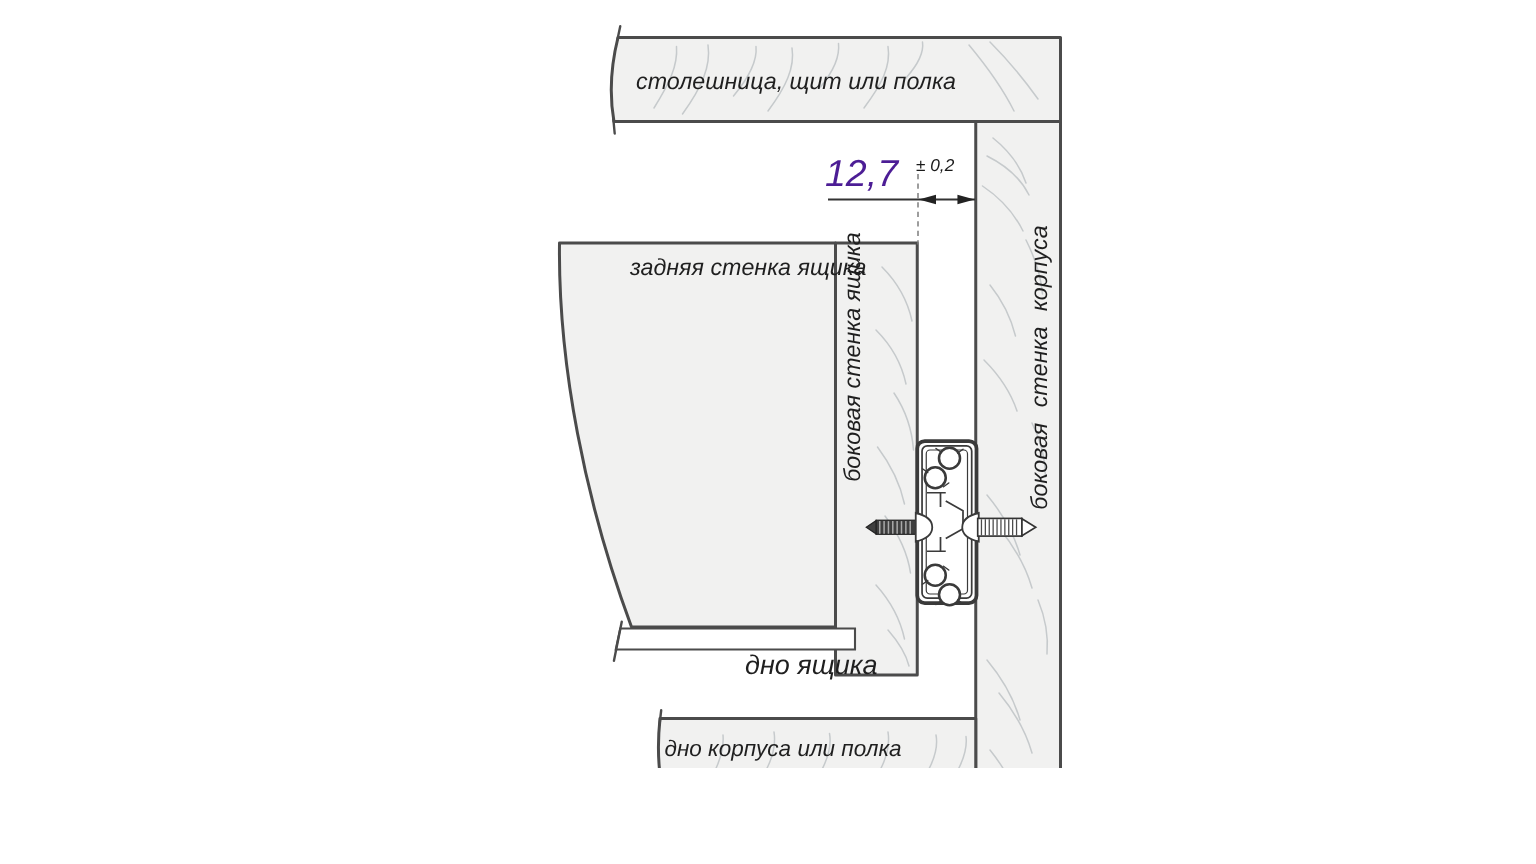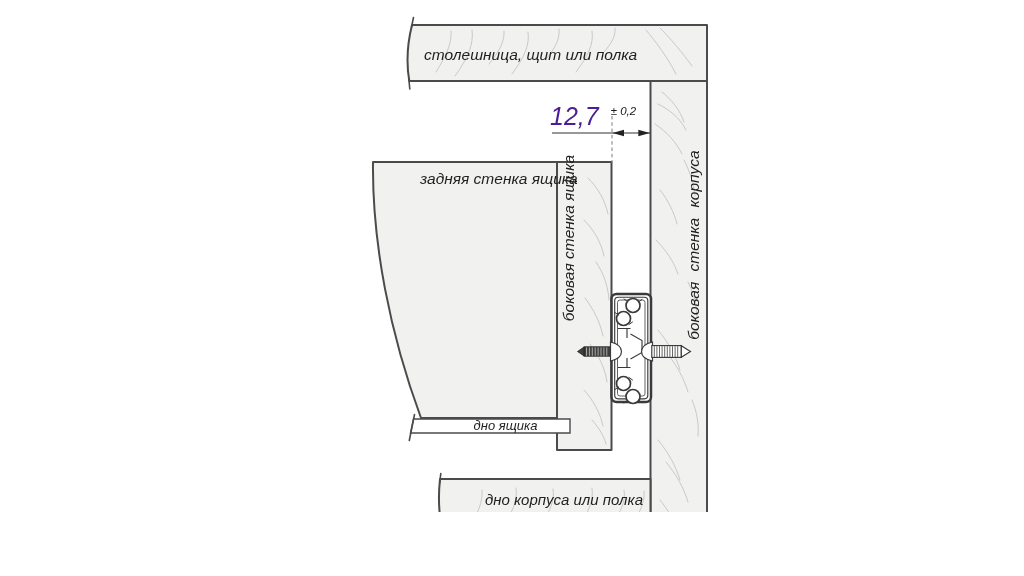--- a/index.html
+++ b/index.html
@@ -24,22 +24,22 @@
   .scr-thread-l{stroke:#a9a9a9;stroke-width:1;}
   .scr-light{fill:#fff;stroke:#333;stroke-width:1.1;}
   .scr-thread-r{stroke:#4a4a4a;stroke-width:0.85;}
   .dim-line{stroke:#333;stroke-width:1.2;}
   .dim-arrow{fill:#222;}
   .dash-line{stroke:var(--dash);stroke-width:1;stroke-dasharray:3.5 2.8;}
   .lbl{position:absolute;font-style:italic;color:var(--text);white-space:nowrap;}
   .h15{font-size:15.5px;line-height:18px;}
   .lbl-top{left:424px;top:46px;}
   .lbl-back{left:420px;top:170px;width:153px;text-align:center;}
-  .lbl-dno-ya{left:426px;top:419px;width:159px;text-align:center;font-size:13px;line-height:14px;}
-  .lbl-dno-k{left:443px;top:491px;width:200px;text-align:right;font-size:15px;}
+  .lbl-dno-ya{left:426px;top:436px;width:159px;text-align:right;font-size:18px;line-height:14px;}
+  .lbl-dno-k{left:443px;top:491px;width:200px;text-align:left;font-size:15px;}
   .vlbl{position:absolute;width:300px;height:18px;line-height:18px;text-align:center;
         transform:rotate(-90deg);font-size:15.5px;}
   .lbl-side-drawer{left:419px;top:229px;}
   .lbl-side-cab{left:544px;top:236px;word-spacing:6px;}
   .lbl-dim{left:550px;top:103px;}
   .dim-main{font-size:25px;line-height:26px;font-style:italic;color:#4c1d95;}
   .dim-tol{font-size:11.5px;font-style:italic;color:#1a1a1a;position:relative;top:-10px;margin-left:12px;}
 </style>
 </head>
 <body>

